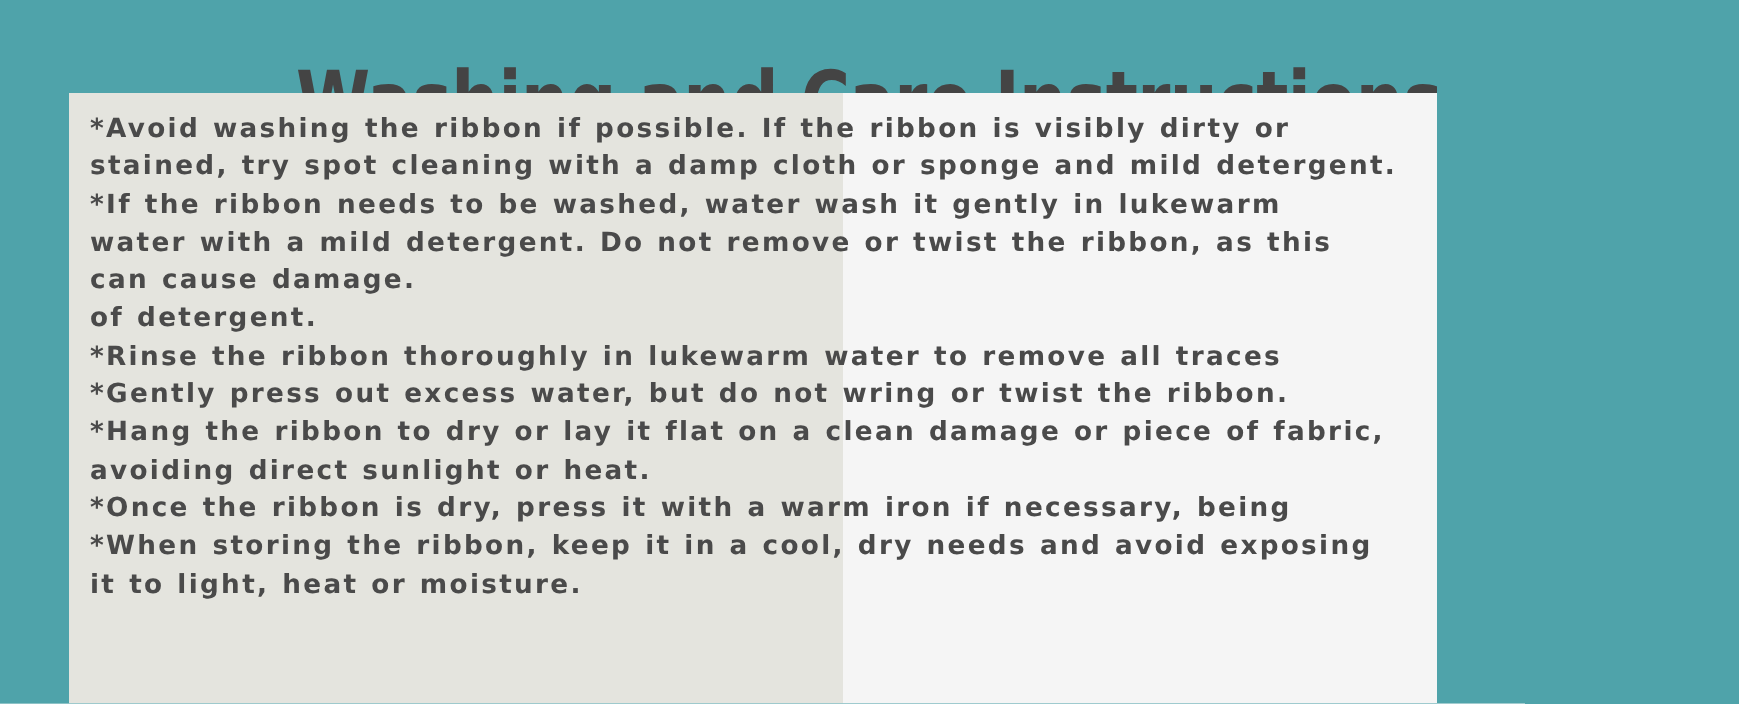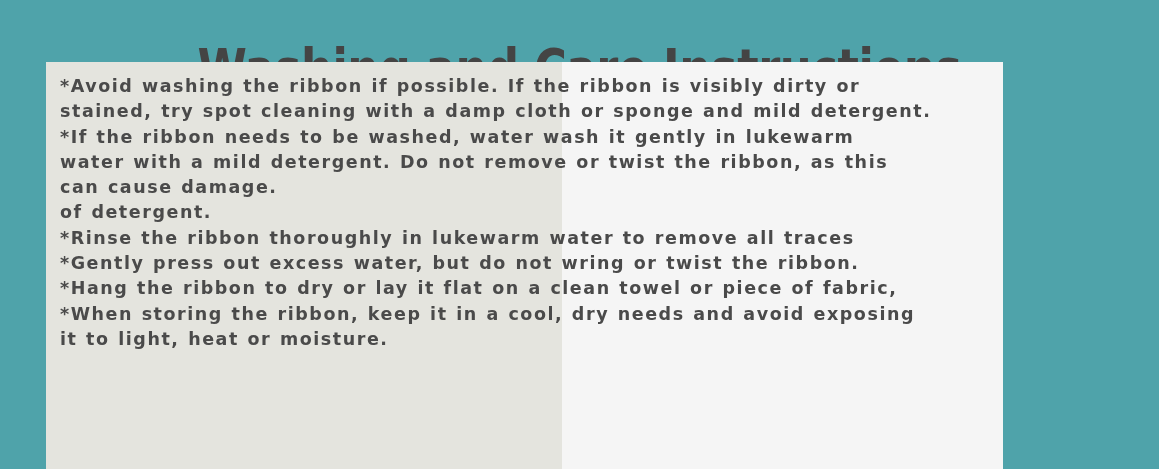--- a/index.html
+++ b/index.html
@@ -13,21 +13,20 @@
     background: #4FA3AA;
     font-family: "Liberation Sans", sans-serif;
   }
 
   #poster {
     position: relative;
     width: 958px;
     height: 469px;
     background: #4FA3AA;
     overflow: hidden;
-    padding-left: 45px;
   }
 
   
   #title {
     position: absolute;
     left: 0;
     top: 0;
     width: 1159px;
     height: 62px;
     line-height: 62px;
@@ -103,19 +102,21 @@
 
     <div id="instructions">
       <span class="ln">*Avoid washing the ribbon if possible. If the ribbon is visibly dirty or</span>
       <span class="ln">stained, try spot cleaning with a damp cloth or sponge and mild detergent.</span>
       <span class="ln">*If the ribbon needs to be washed, water wash it gently in lukewarm</span>
       <span class="ln">water with a mild detergent. Do not remove or twist the ribbon, as this</span>
       <span class="ln">can cause damage.</span>
       <span class="ln">of detergent.</span>
       <span class="ln">*Rinse the ribbon thoroughly in lukewarm water to remove all traces</span>
       <span class="ln">*Gently press out excess water, but do not wring or twist the ribbon.</span>
-      <span class="ln">*Hang the ribbon to dry or lay it flat  on a clean towel or piece of fabric,</span>
+      <span class="ln">*Hang the ribbon to dry or lay it flat  on a clean damage or piece of fabric,</span>
+      <span class="ln">avoiding direct sunlight or heat.</span>
+      <span class="ln">*Once the ribbon is dry, press it with a warm iron if necessary, being</span>
       <span class="ln">*When storing the ribbon, keep it in a cool, dry needs and avoid exposing</span>
       <span class="ln">it to light, heat or moisture.</span>
     </div>
   </div>
 
 </div>
 
 </body></html>

